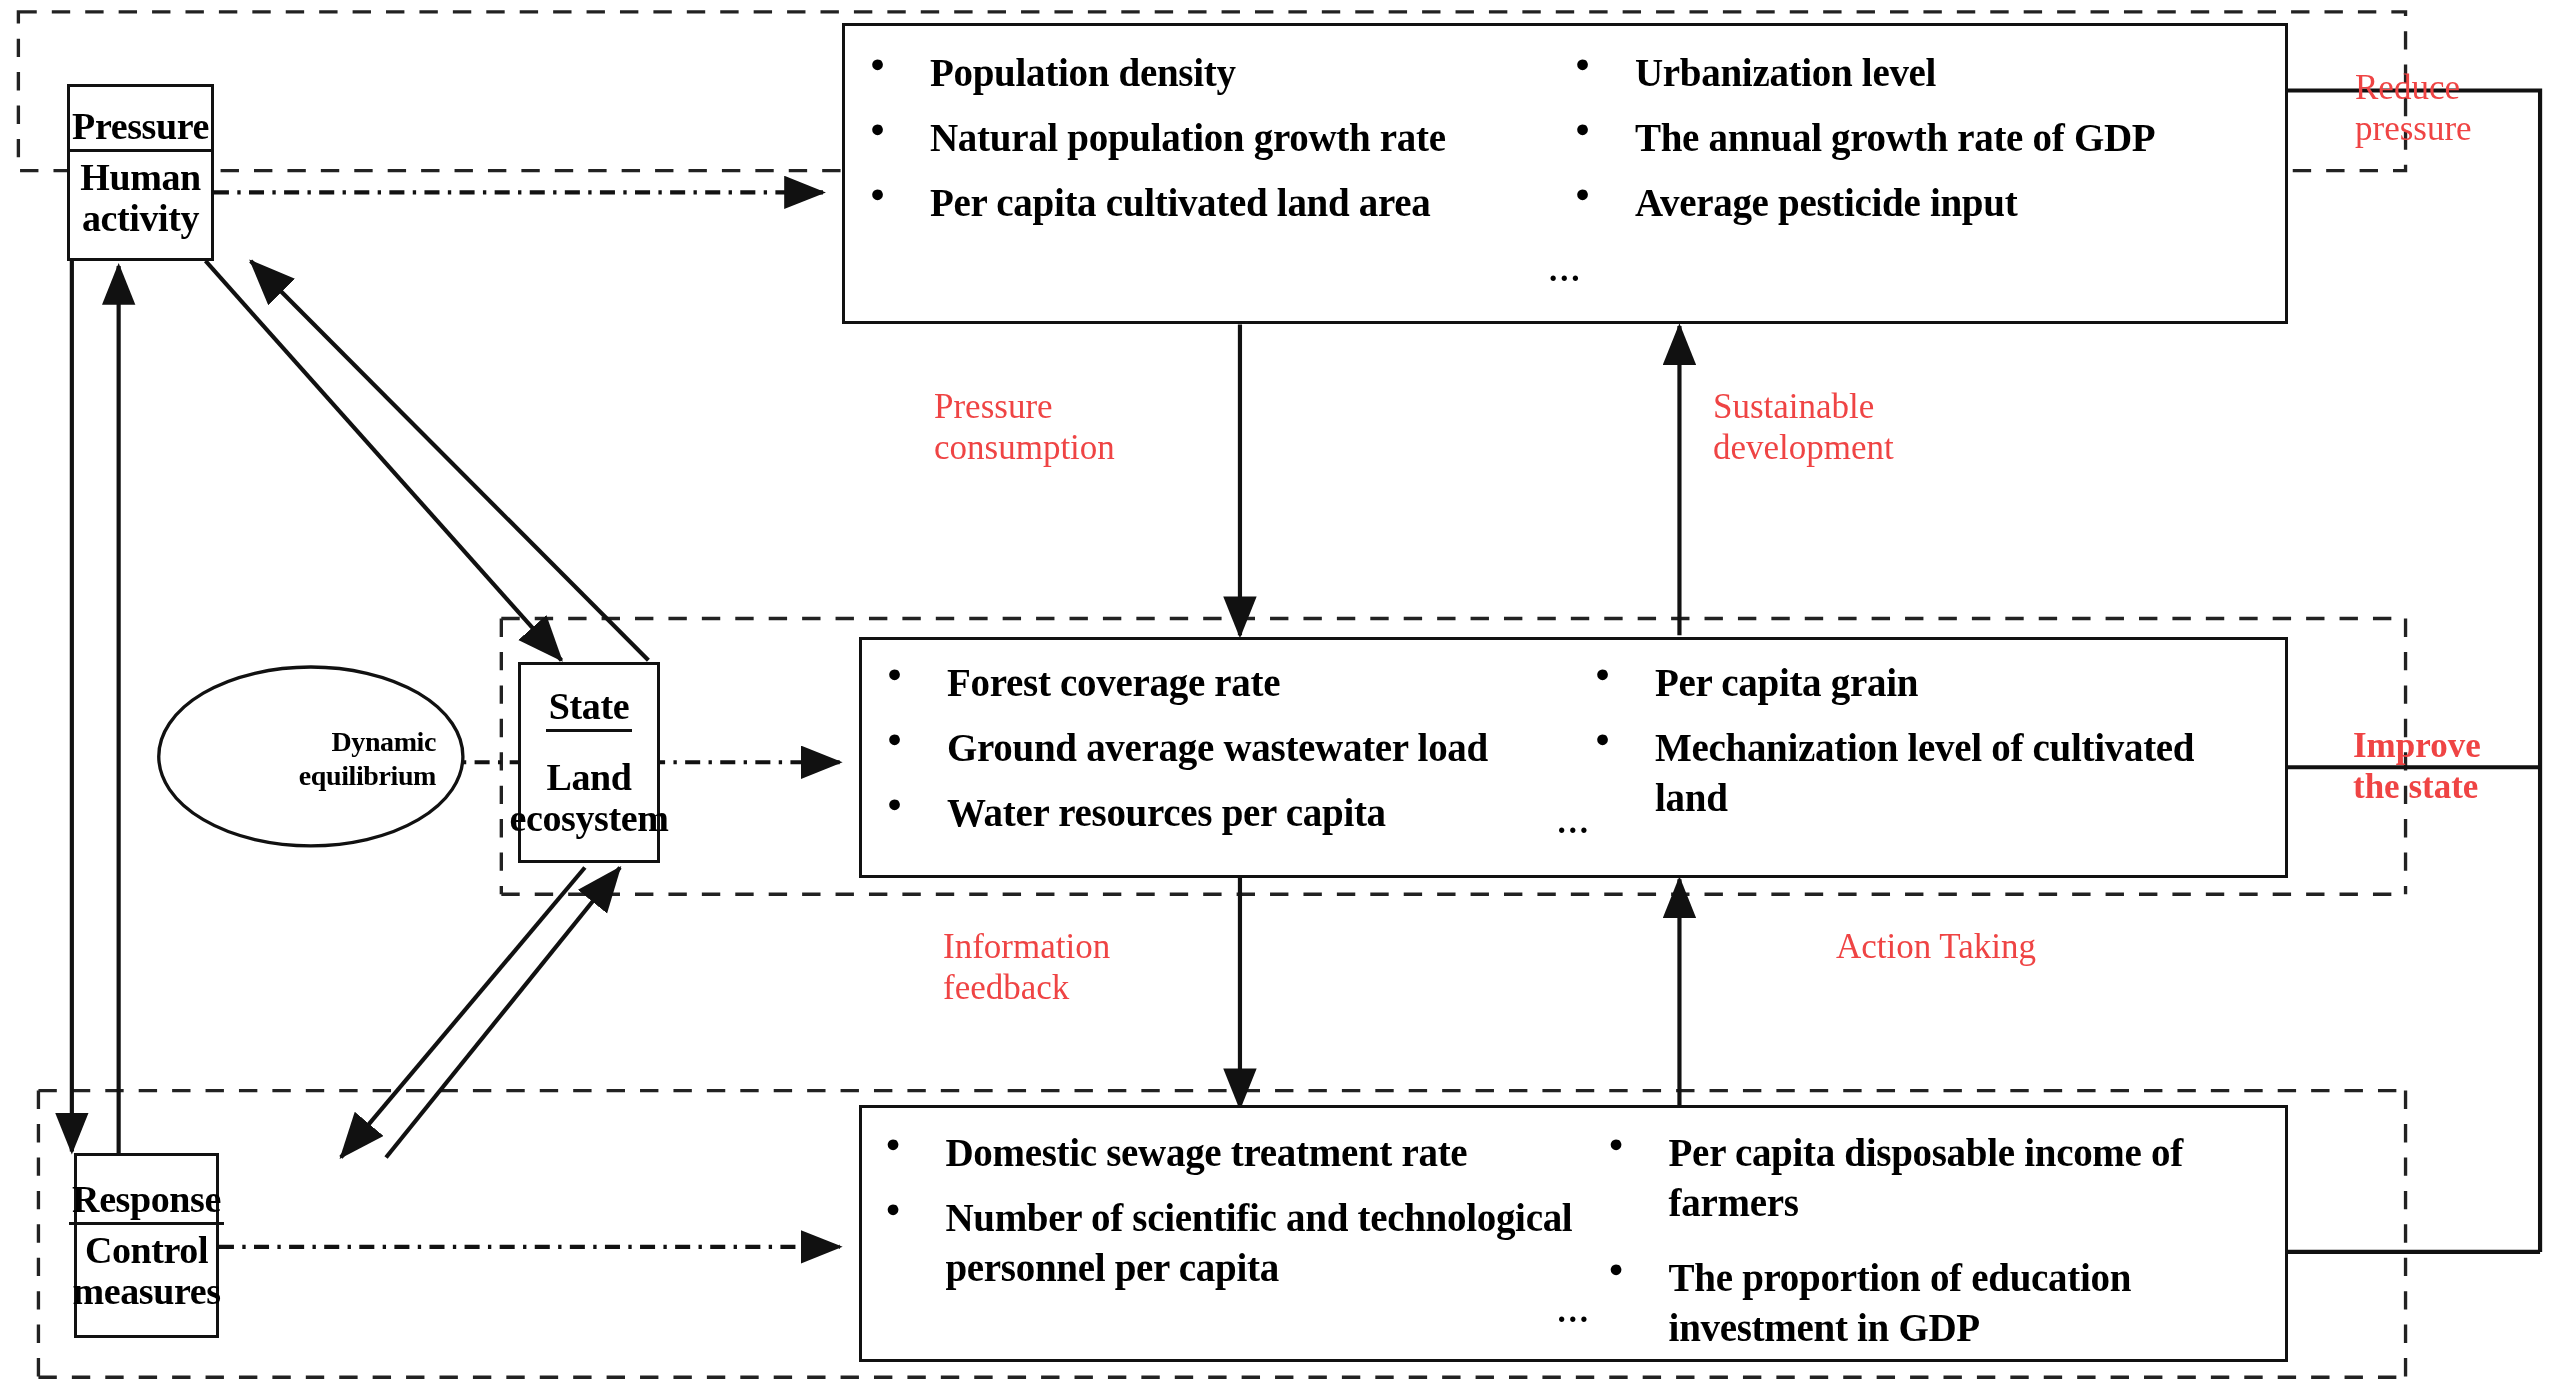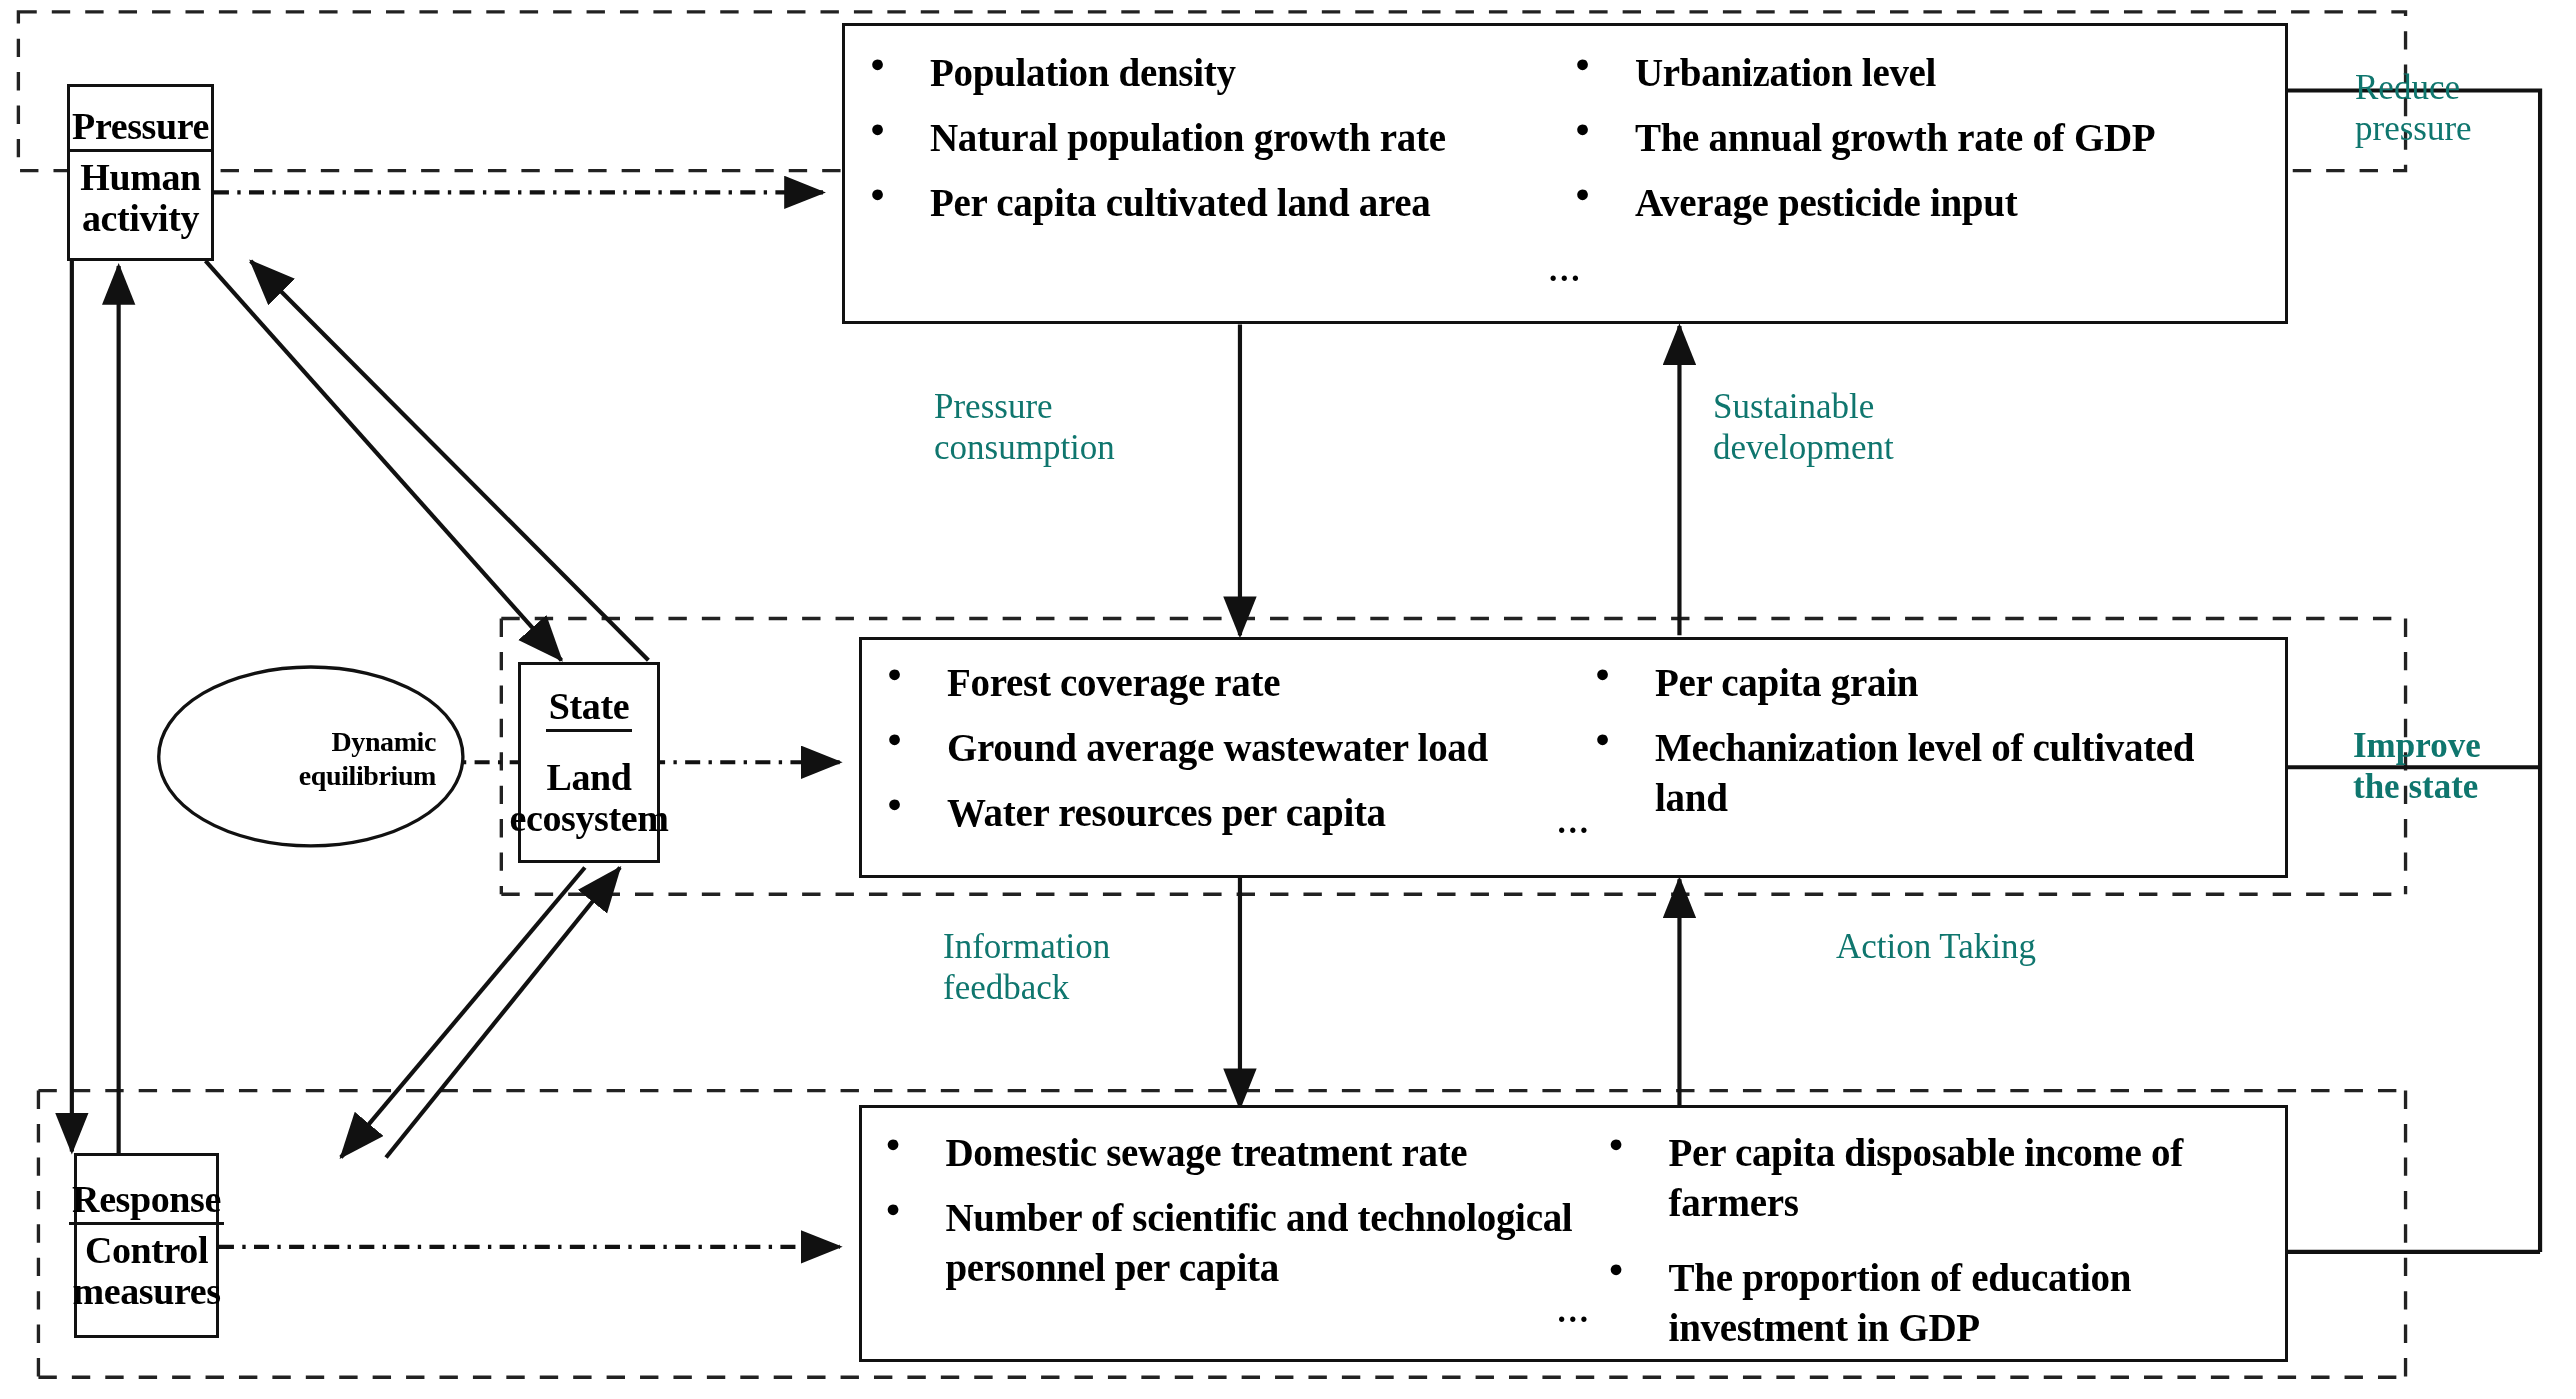--- a/index.html
+++ b/index.html
@@ -13,21 +13,21 @@
   .nodebox .t1{font-size:38px;line-height:1.02;border-bottom:3.3px solid #111;padding:0 3.3px 3.3px 3.3px;}
   .nodebox .t2{font-size:38px;line-height:1.06;padding-top:5px;text-align:center;}
   .indbox{position:absolute;box-sizing:border-box;background:#fff;border:3.3px solid #111;}
   .cols{display:flex;width:100%;height:100%;box-sizing:border-box;padding:22px 15px 0 25px;}
   .col{flex:1 1 50%;}
   .li{display:flex;align-items:flex-start;margin-bottom:15px;}
   .bul{width:20px;min-width:20px;text-align:left;font-size:25px;line-height:1.25;color:#000;}
   .txt{font-size:39px;line-height:1.28;letter-spacing:-0.3px;margin-left:40px;}
   .ell-dots{position:absolute;left:0;right:0;text-align:center;font-size:33px;font-weight:700;
             letter-spacing:1.7px;color:#000;}
-  .edgelbl{position:absolute;font-family:"Liberation Serif",serif;font-size:35px;line-height:1.18;color:#0f766e;}
+  .edgelbl{position:absolute;font-family:"Liberation Serif",serif;font-size:35px;line-height:1.18;color:#ef4444;}
   .ellipse-lbl{position:absolute;text-align:right;font-size:28px;line-height:1.2;font-weight:700;
                letter-spacing:-0.4px;}
 </style>
 </head>
 <body>
 
 <div id="stage">
 
   <svg id="canvas" viewBox="0 0 3083 1675">
     <defs>

